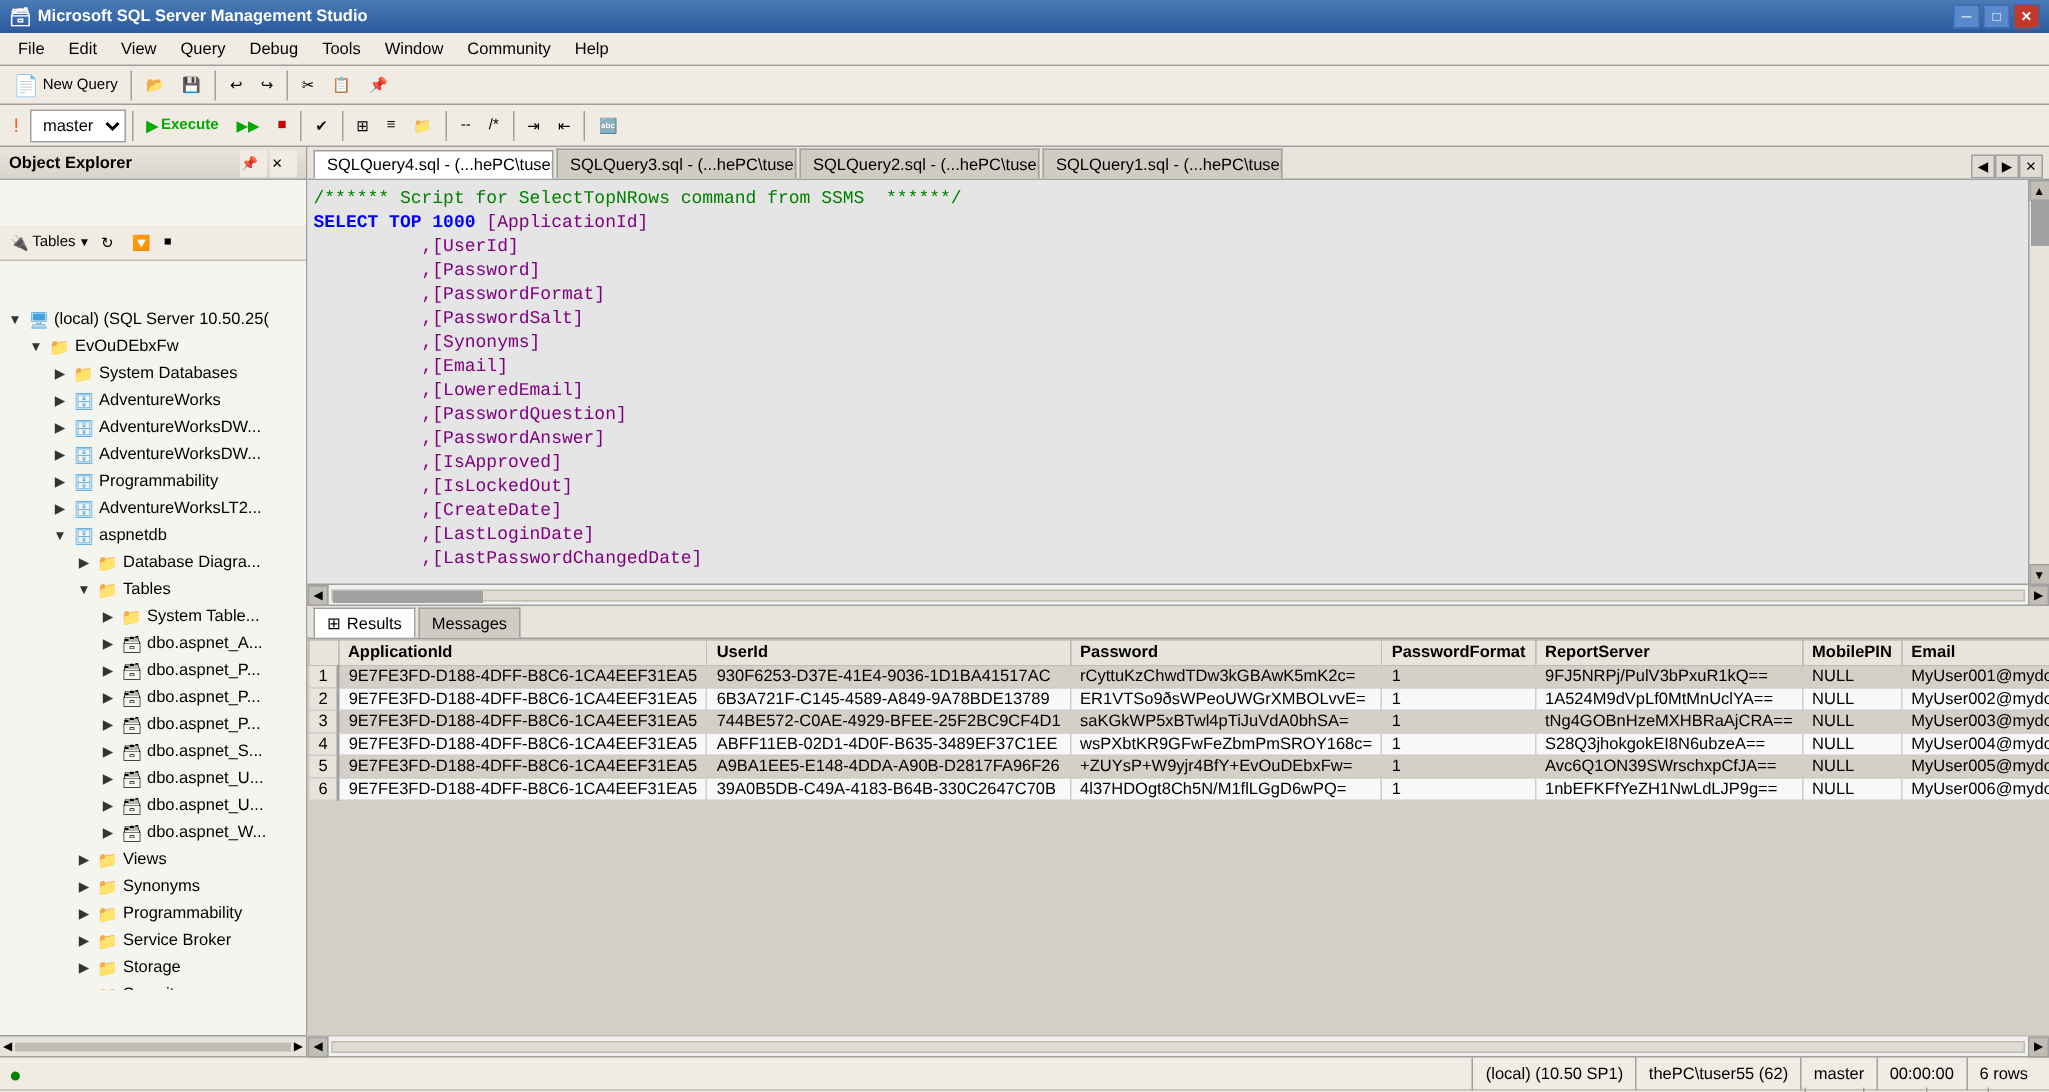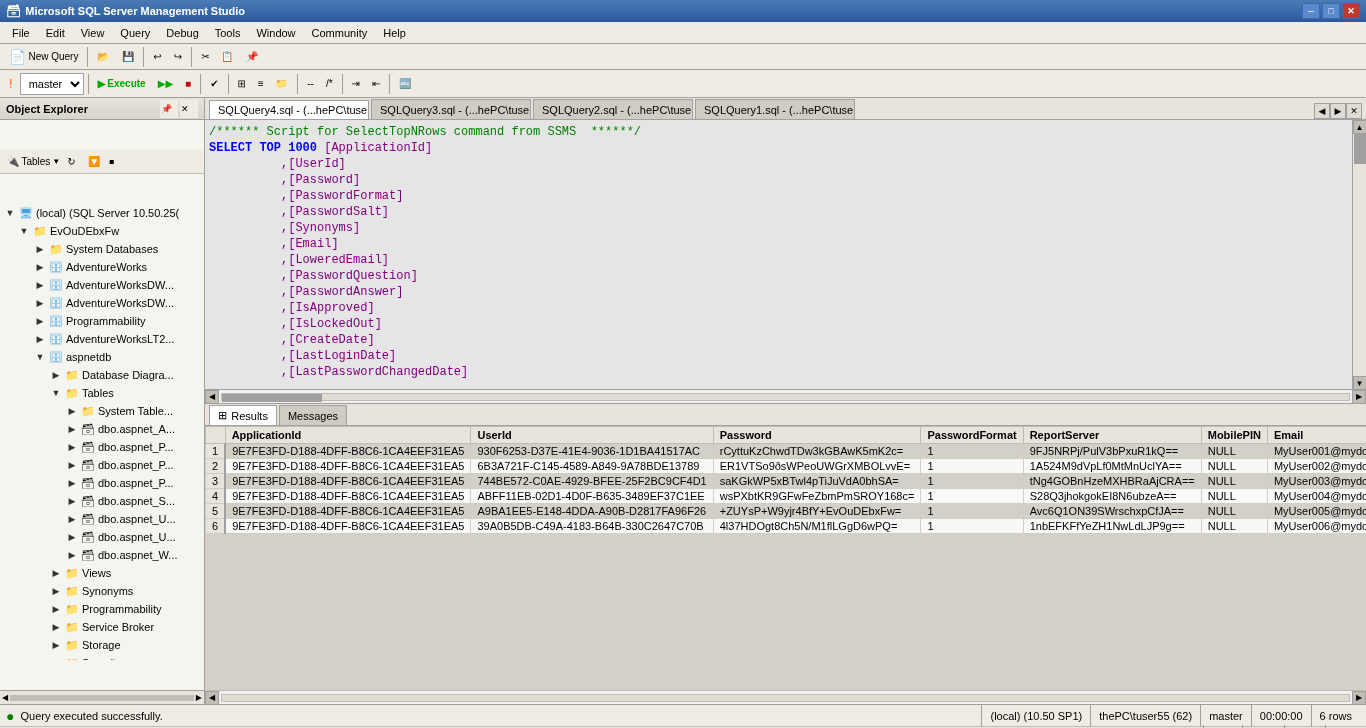--- a/index.html
+++ b/index.html
@@ -492,21 +492,20 @@
         <button style="font-size:8px; background:#c0bdb5; border:1px solid #a0a0a0; width:14px; height:14px;">◀</button>
         <div style="flex:1; height:8px; background:#e0dcd4; border:1px solid #c0bdb5; margin:0 2px;"></div>
         <button style="font-size:8px; background:#c0bdb5; border:1px solid #a0a0a0; width:14px; height:14px;">▶</button>
       </div>
     </div>
   </div>
 </div>
 
 <div id="status-bar">
   <span class="status-success">●</span>
-  <span class="status-text">Query executed successfully.</span>
   <div class="status-right">
     <div class="status-cell">(local) (10.50 SP1)</div>
     <div class="status-cell">thePC\tuser55 (62)</div>
     <div class="status-cell">master</div>
     <div class="status-cell">00:00:00</div>
     <div class="status-cell">6 rows</div>
   </div>
 </div>
 
 <div id="ready-bar">

